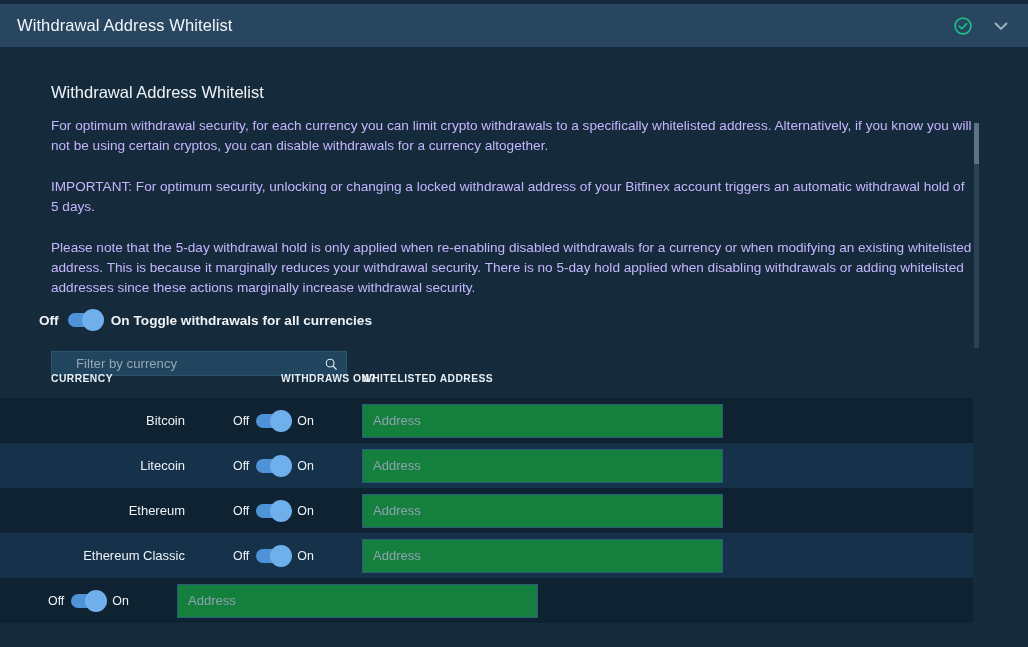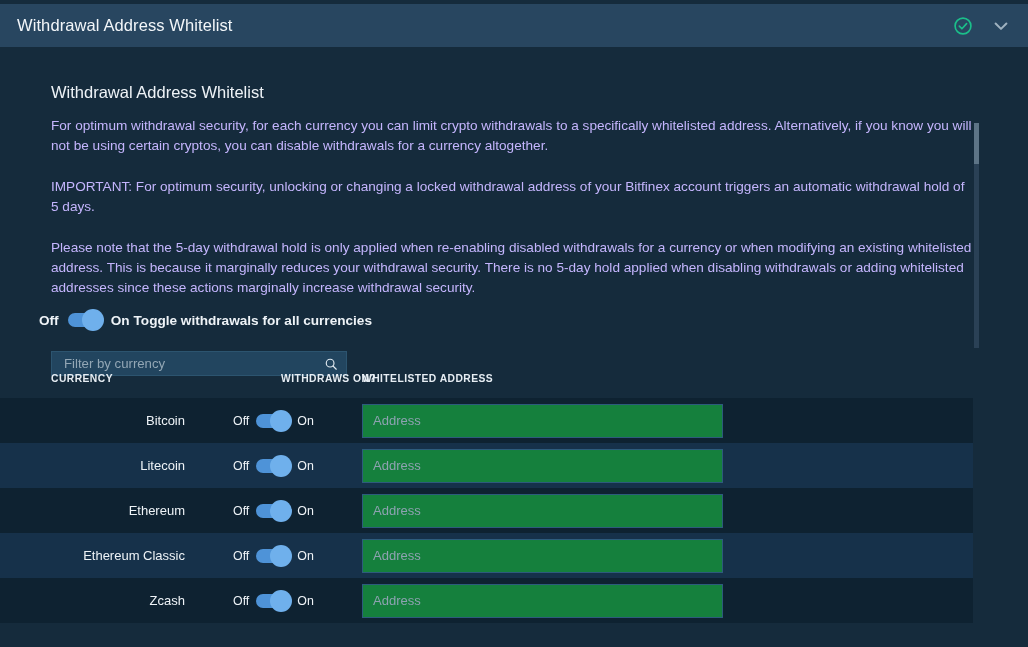--- a/index.html
+++ b/index.html
@@ -138,21 +138,21 @@
     align-items: center;
   }
   .filter-input {
     flex: 1;
     border: 0;
     outline: 0;
     background: transparent;
     color: #d7e2ea;
     font-family: "Liberation Sans", sans-serif;
     font-size: 13.2px;
-    padding: 0 12px;
+    padding: 0 24px;
     height: 100%;
   }
   .filter-input::placeholder { color: #93a7b5; opacity: 1; }
   .search-icon { width: 14px; height: 14px; margin-right: 8px; display: block; flex: none; }
 
   
   .table {
     position: absolute;
     left: 0; top: 326px;
     width: 1028px;
@@ -345,21 +345,20 @@
             <div class="cell-toggle">
               <span class="toggle-label">Off</span>
               <span class="switch">
                 <span class="knob"></span>
               </span>
               <span class="toggle-label">On</span>
             </div>
             <div class="cell-address"><input type="text" class="address-input" placeholder="Address" style=""></div>
           </div>
           <div class="row odd">
-            <div class="cell-currency">Zcash</div>
             <div class="cell-toggle">
               <span class="toggle-label">Off</span>
               <span class="switch">
                 <span class="knob"></span>
               </span>
               <span class="toggle-label">On</span>
             </div>
             <div class="cell-address"><input type="text" class="address-input" placeholder="Address" style=""></div>
           </div>
         </div>

